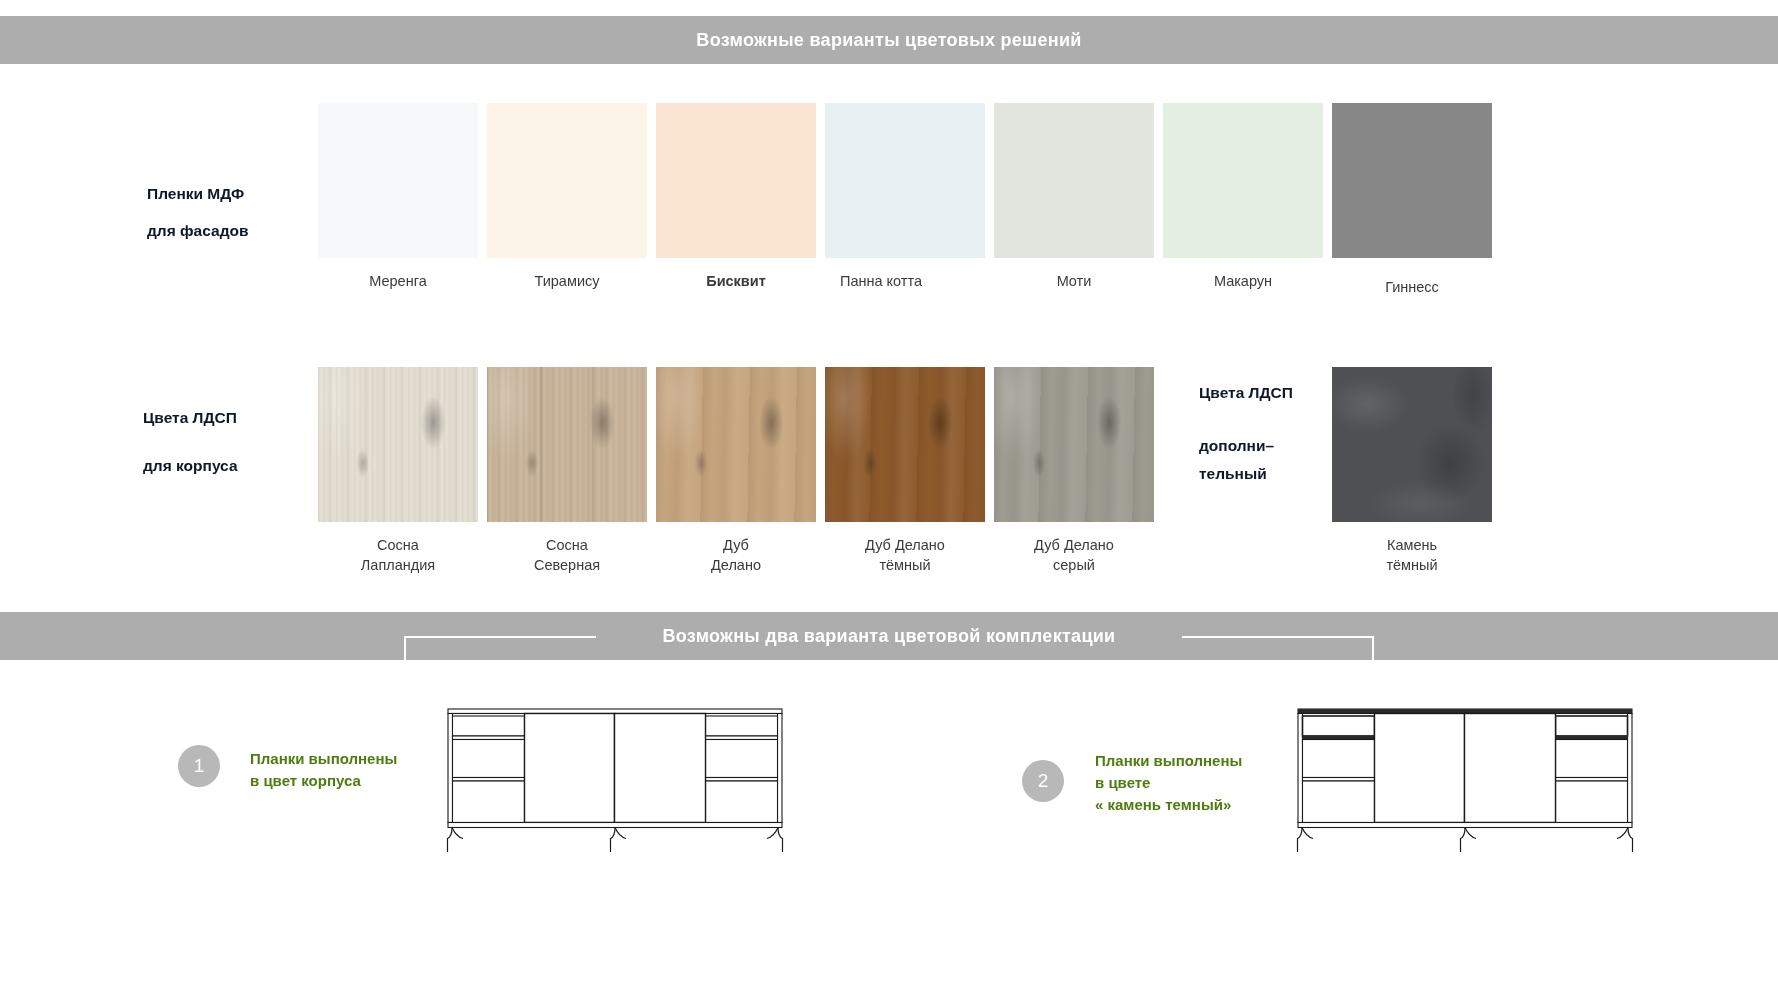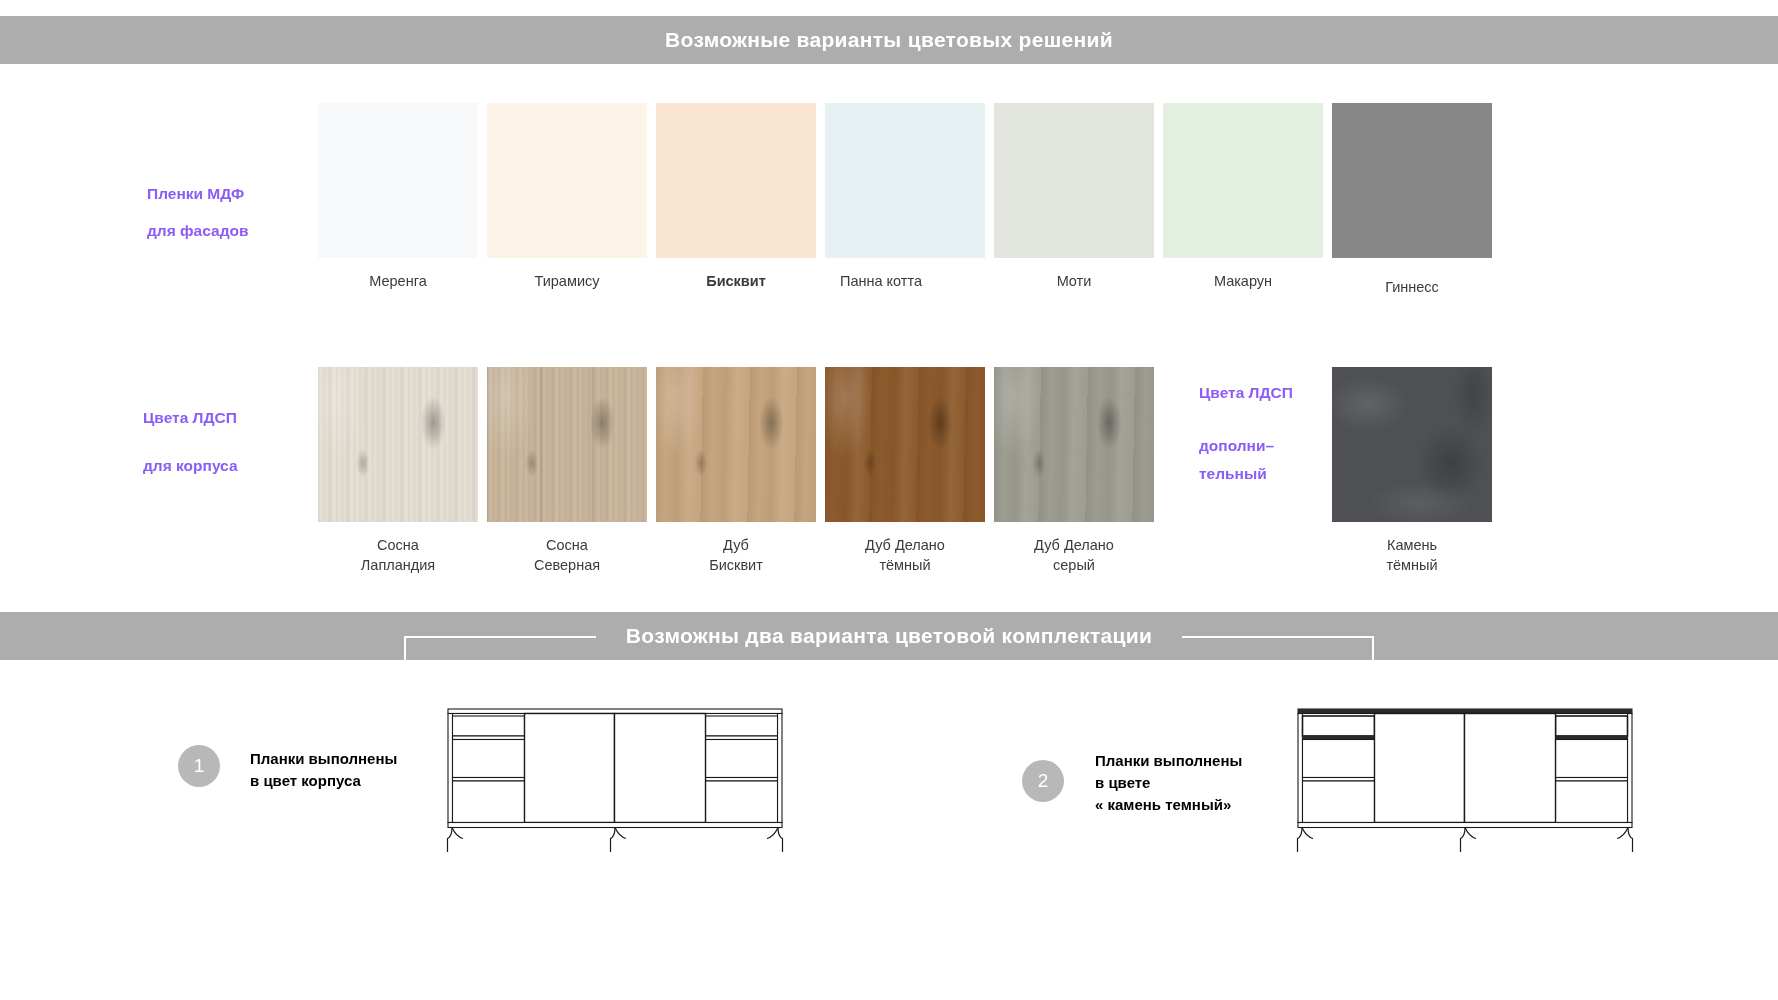--- a/index.html
+++ b/index.html
@@ -25,21 +25,21 @@
     position: absolute;
     left: 0;
     width: 1778px;
     background: #adadad;
     display: flex;
     align-items: center;
     justify-content: center;
   }
   .banner-title {
     color: #ffffff;
-    font-size: 21px;
+    font-size: 18px;
     font-weight: bold;
     letter-spacing: 0.3px;
     white-space: nowrap;
   }
   #banner-top { top: 16px; height: 48px; }
   #banner-mid { top: 612px; height: 48px; }
 
   .bracket-wrap {
     position: absolute;
     top: 636px;
@@ -55,21 +55,21 @@
     border-top: 2px solid #ffffff;
   }
   .bracket.left  { left: 404px;  width: 192px; border-left: 2px solid #ffffff; }
   .bracket.right { left: 1182px; width: 192px; border-right: 2px solid #ffffff; }
 
   
   .side-label {
     position: absolute;
     font-size: 15.5px;
     font-weight: bold;
-    color: #8b5cf6;
+    color: #0f172a;
     line-height: 36px;
     white-space: nowrap;
   }
 
   
   .swatch {
     position: absolute;
     width: 160px;
     height: 155px;
     overflow: hidden;
@@ -136,21 +136,21 @@
     color: #ffffff;
     font-size: 19px;
     display: flex;
     align-items: center;
     justify-content: center;
   }
   .option-text {
     position: absolute;
     font-size: 15px;
     font-weight: bold;
-    color: #000000;
+    color: #4d7c0f;
     line-height: 22px;
     white-space: pre-line;
   }
 
   .drawing {
     position: absolute;
   }
 </style>
 </head>
 <body>
@@ -201,21 +201,21 @@
     <div class="grain g3"></div>
   </div>
   <div class="swatch-caption" style="left:472px; top:535px;">Сосна
 Северная</div>
 
   <div class="swatch" style="left:656px; top:367px; background:#c6a57e;">
     <div class="grain g2"></div>
     <div class="grain g3"></div>
   </div>
   <div class="swatch-caption" style="left:641px; top:535px;">Дуб
-Бисквит</div>
+Делано</div>
 
   <div class="swatch" style="left:825px; top:367px; background:#8d5a2c;">
     <div class="grain g2"></div>
     <div class="grain g3"></div>
   </div>
   <div class="swatch-caption" style="left:810px; top:535px;">Дуб Делано
 тёмный</div>
 
   <div class="swatch" style="left:994px; top:367px; background:#9d9c91;">
     <div class="grain g2"></div>

